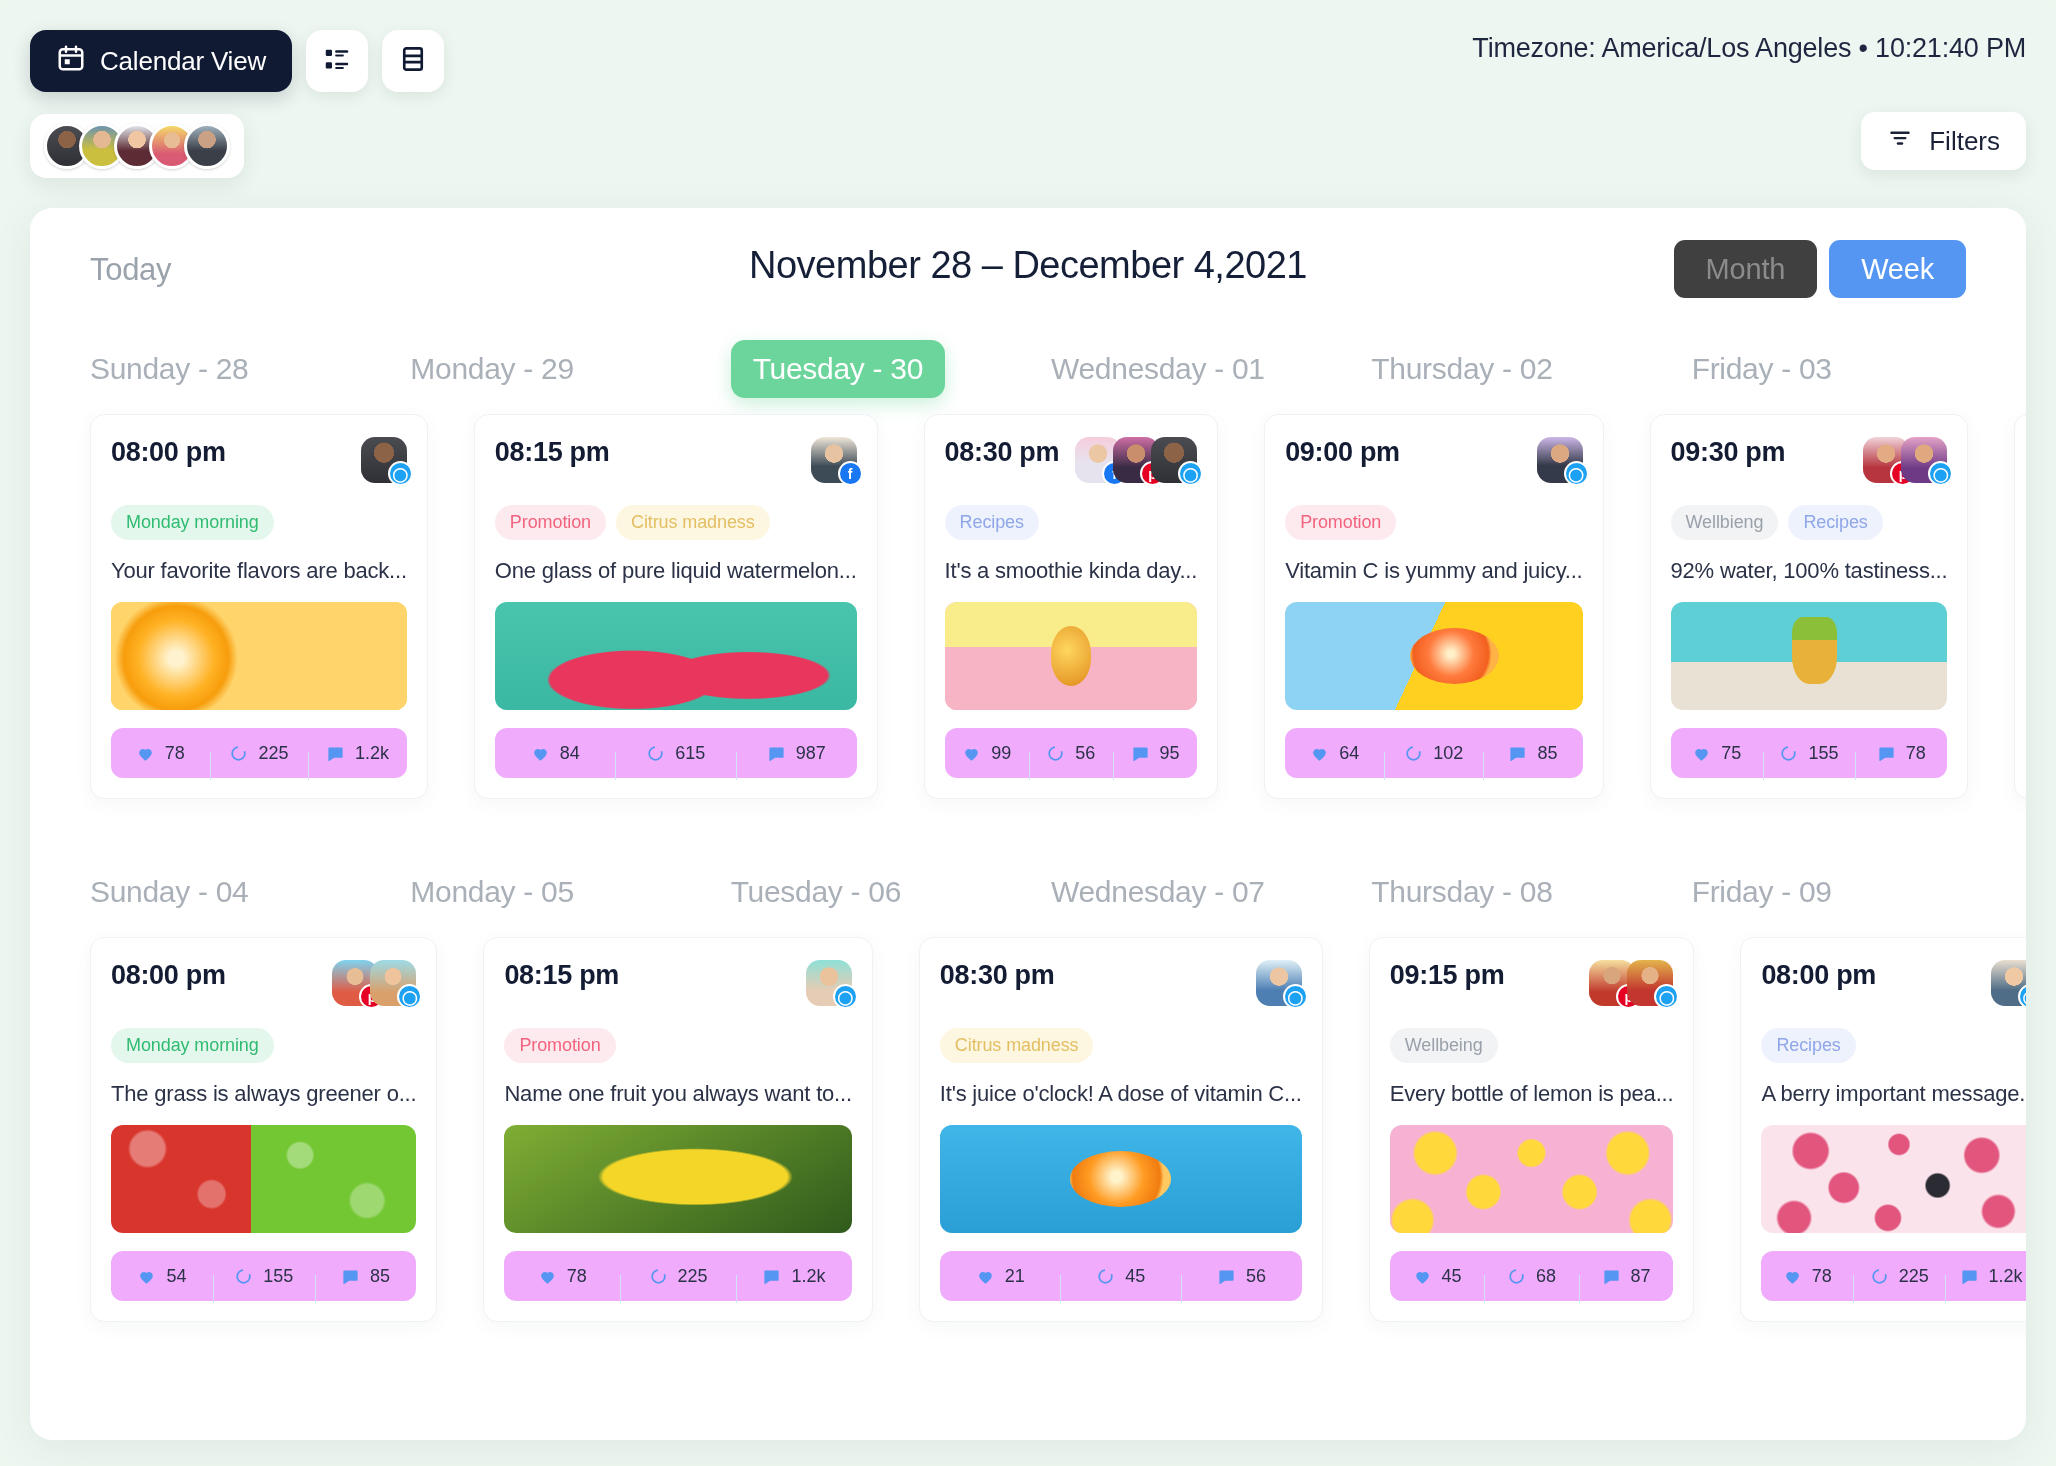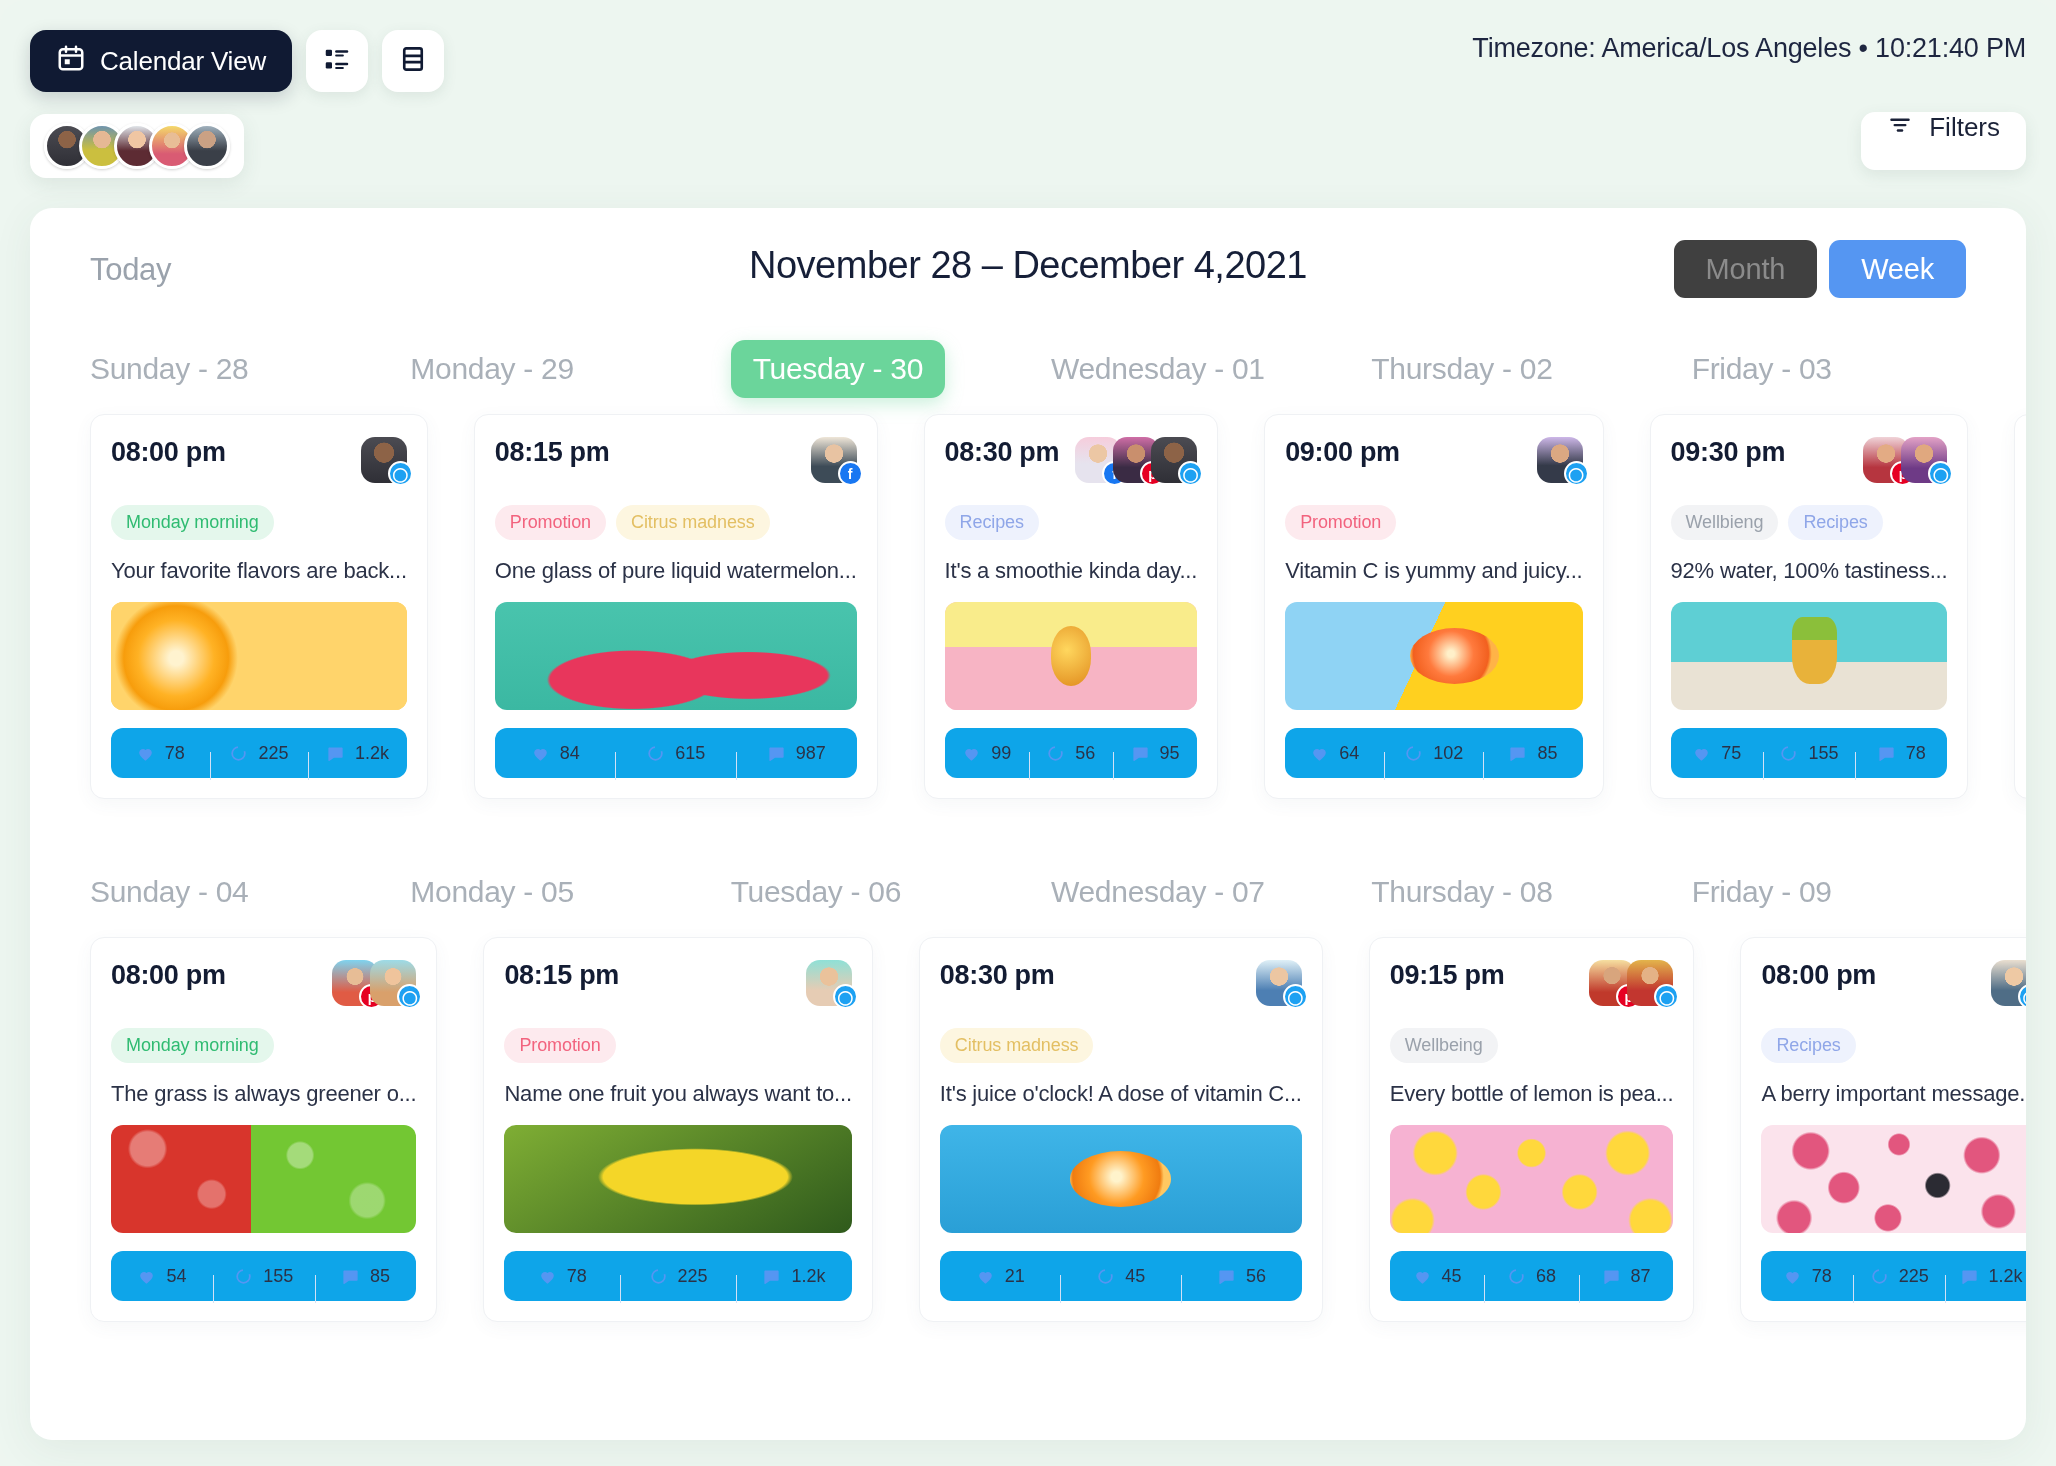--- a/index.html
+++ b/index.html
@@ -61,21 +61,21 @@
   .avatars-bar .av:last-child { margin-right: 0; }
 
   .tz-text {
     position: absolute; right: 30px; top: 33px;
     font-size: 27px; color: #1e2640; letter-spacing: -0.2px;
   }
   .filters-btn {
     position: absolute; right: 30px; top: 112px;
     height: 58px; padding: 0 26px;
     background: #fff; border-radius: 14px;
-    display: flex; align-items: flex-start; gap: 16px;
+    display: flex; align-items: center; gap: 16px;
     font-size: 26px; color: #1b2238;
     box-shadow: 0 5px 16px rgba(60,90,75,.10);
     cursor: pointer;
   }
 
   
   .panel {
     position: absolute; left: 30px; top: 208px;
     width: 1996px; height: 1232px;
     background: #fff;
@@ -189,21 +189,21 @@
     font-size: 22px; color: #2b3247; letter-spacing: -0.2px;
     white-space: nowrap; overflow: hidden;
   }
   .card-img {
     margin-top: 18px;
     height: 108px; border-radius: 12px;
     overflow: hidden; position: relative;
   }
   .stats {
     margin-top: 18px;
-    background: #0ea5e9; border-radius: 12px;
+    background: #f0abfc; border-radius: 12px;
     height: 50px;
     display: flex; align-items: center;
   }
   .stat {
     flex: 1; display: flex; align-items: center; justify-content: center;
     gap: 10px; position: relative;
     font-size: 18px; color: #2b3247;
   }
   .stat + .stat::before {
     content: ""; position: absolute; left: 0; top: 9px;

